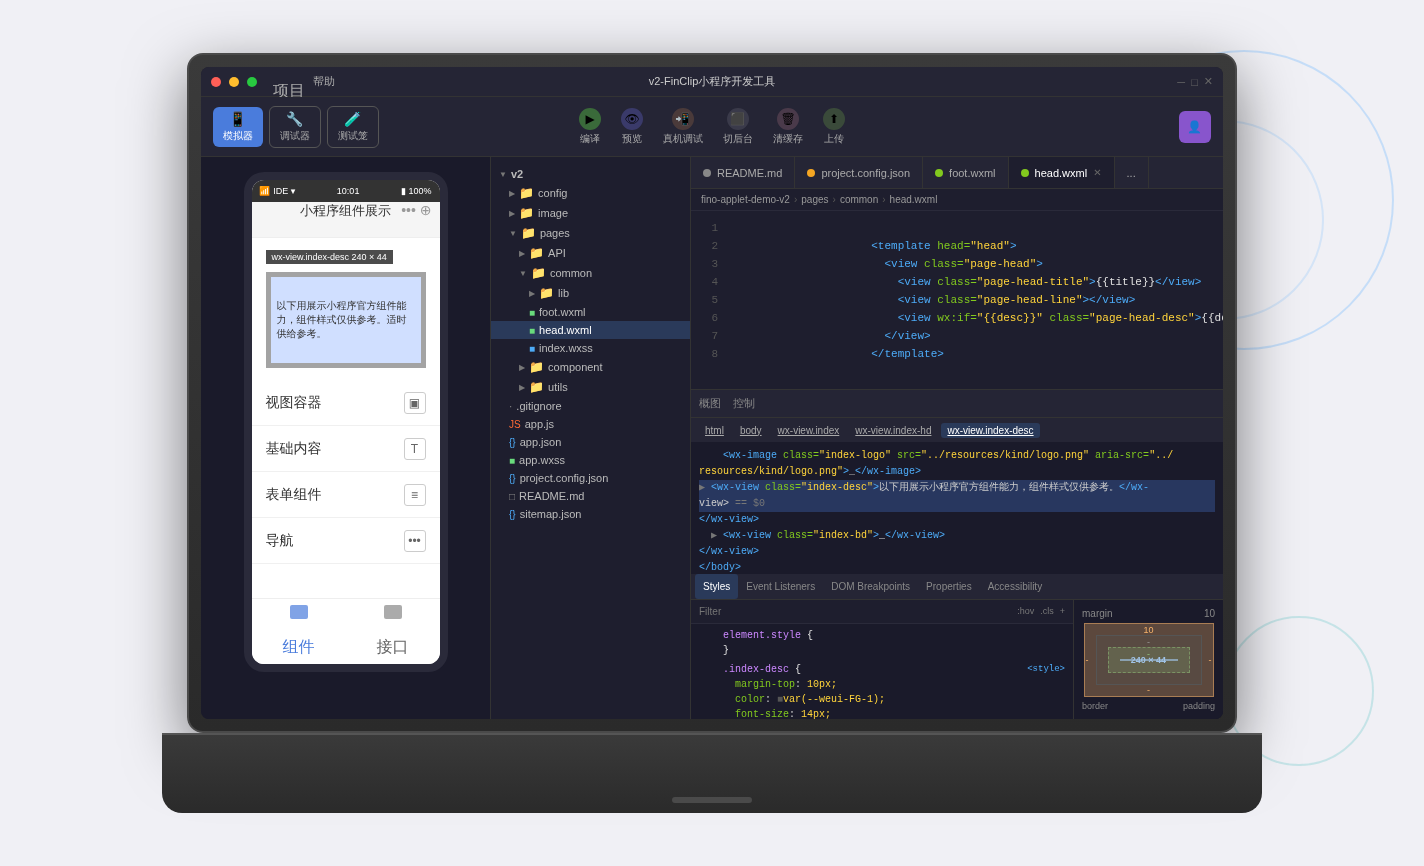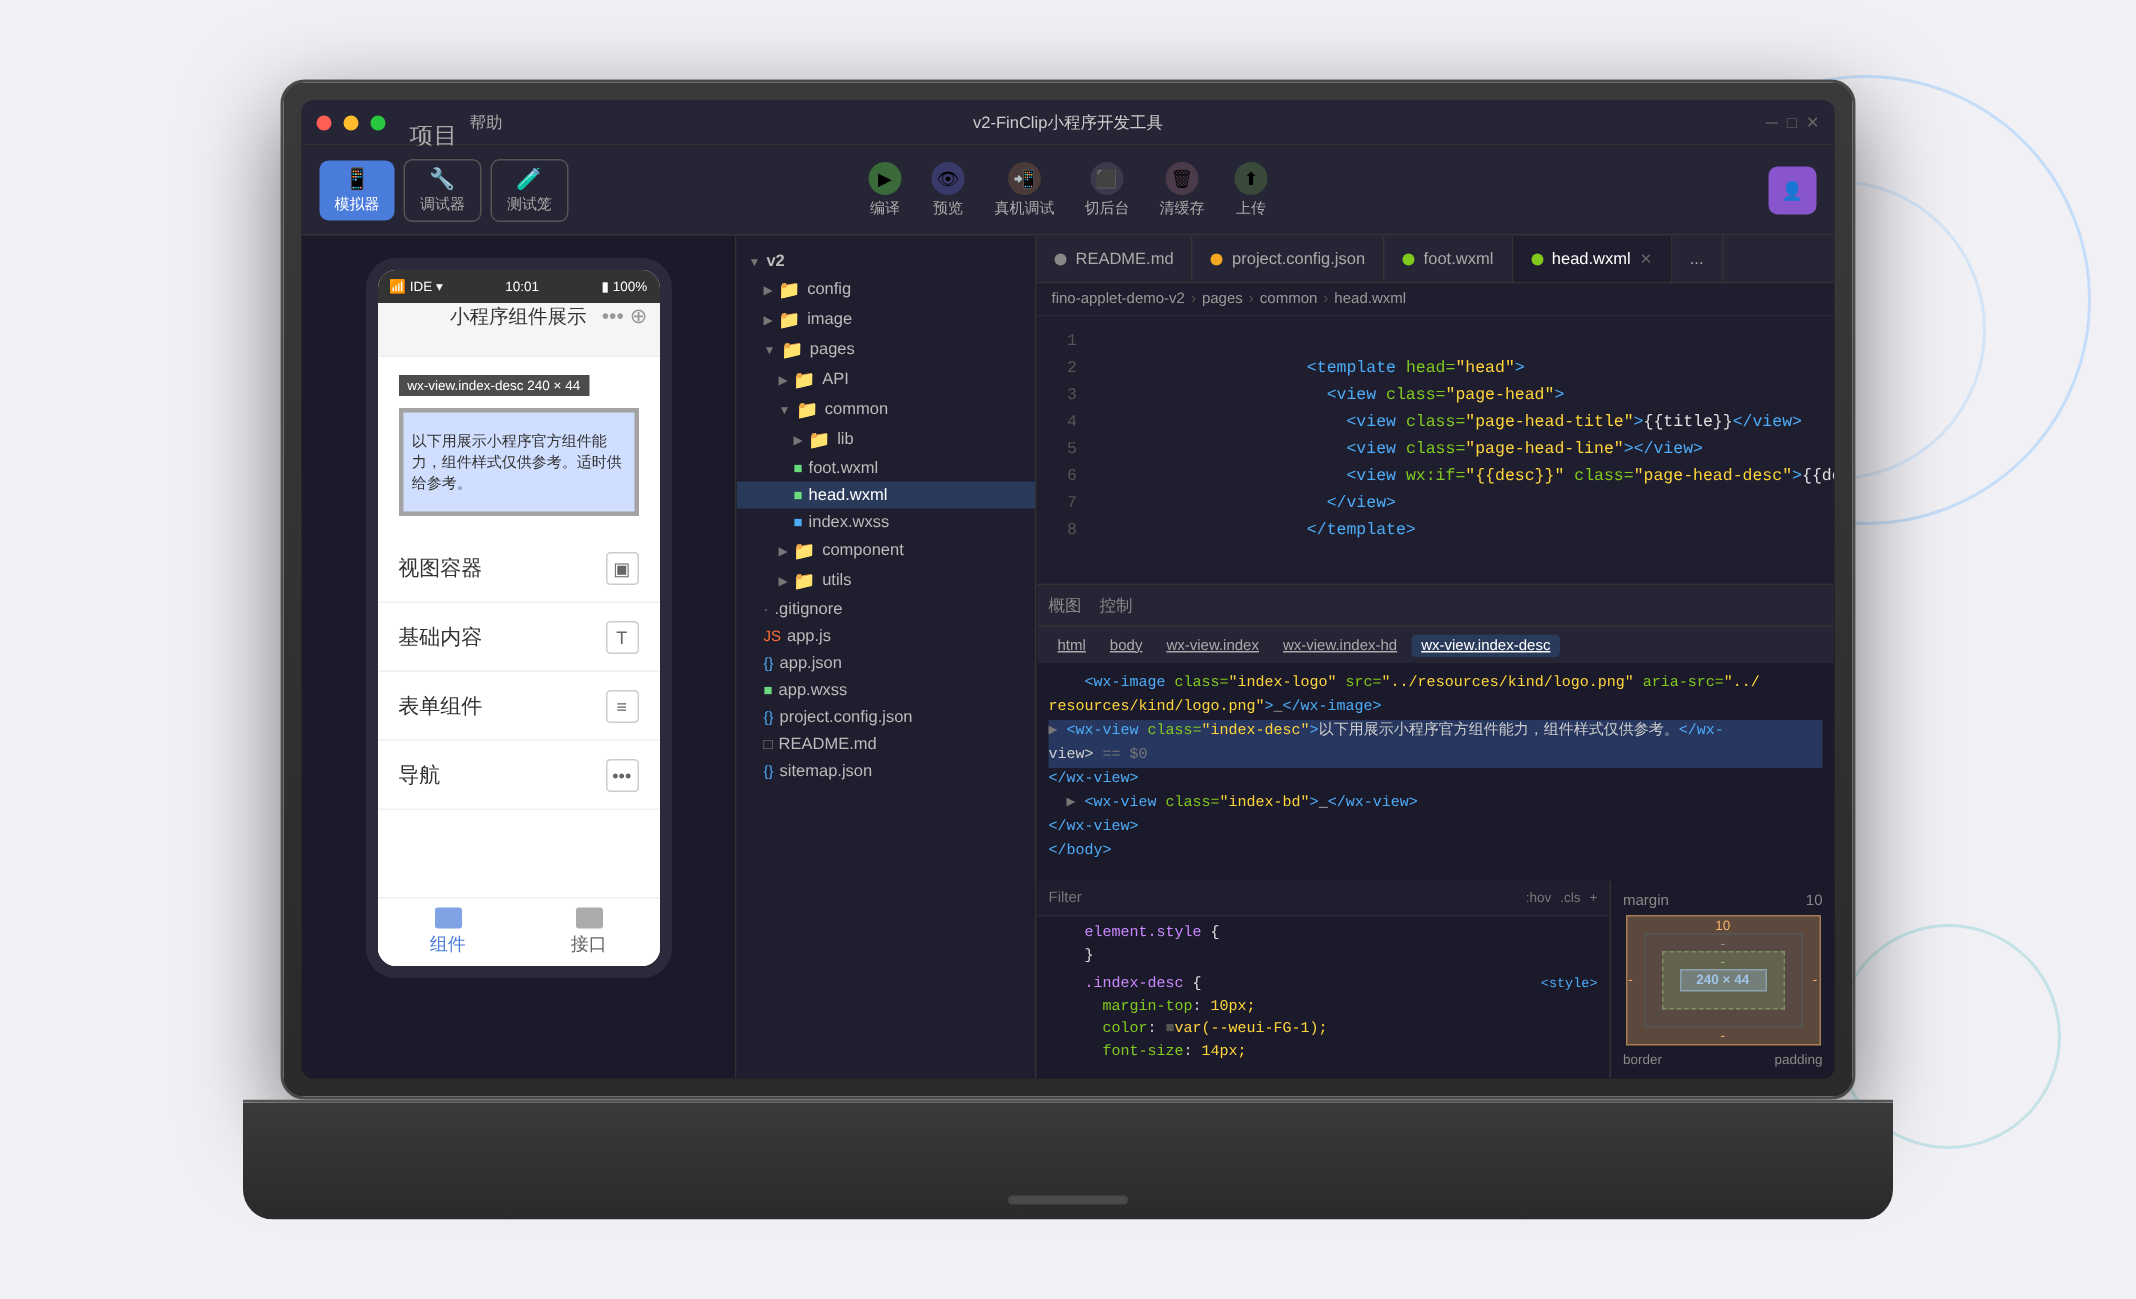--- a/index.html
+++ b/index.html
@@ -265,22 +265,22 @@
       background: rgba(0,0,0,0.7);
       color: white;
       font-size: 9px;
       padding: 2px 6px;
       display: inline-block;
       margin: 8px;
     }
     .phone-highlight-box {
       margin: 0 8px;
       background: rgba(100,150,255,0.3);
-      border: 3px solid #a3a3a3;
-      padding: 12px 6px;
+      border: 5px solid #a3a3a3;
+      padding: 22px 6px;
       font-size: 10px;
       color: #333;
     }
 
     .phone-menu-items {
       padding: 8px 0;
     }
     .phone-menu-item {
       height: 46px;
       display: flex;
@@ -304,23 +304,23 @@
       display: flex;
       border-top: 1px solid #eee;
       background: white;
     }
     .phone-tab {
       flex: 1;
       display: flex;
       flex-direction: column;
       align-items: center;
       padding: 6px 0;
-      font-size: 12px;
+      font-size: 16px;
       color: #666;
-      gap: 2px;
+      gap: 18px;
     }
     .phone-tab.active { color: #4a7cdc; }
     .phone-tab-icon {
       width: 20px; height: 16px;
       background: currentColor;
       border-radius: 2px;
       opacity: 0.7;
     }
 
     
@@ -982,20 +982,27 @@
                         <div class="dom-line" style="color:#aaa;"><span style="color:#ffd43b;">resources/kind/logo.png"</span><span style="color:#4dabf7;">&gt;</span>_<span style="color:#4dabf7;">&lt;/wx-image&gt;</span></div>
                         <div class="dom-line highlight"><span style="color:#777;">▶ </span><span style="color:#4dabf7;">&lt;wx-view</span><span style="color:#82c91e;"> class=</span><span style="color:#ffd43b;">"index-desc"</span><span style="color:#4dabf7;">&gt;</span><span style="color:#ccc;">以下用展示小程序官方组件能力，组件样式仅供参考。</span><span style="color:#4dabf7;">&lt;/wx-</span></div>
                         <div class="dom-line highlight"><span style="color:#ccc;">view&gt;</span><span style="color:#777;"> == $0</span></div>
                         <div class="dom-line"><span style="color:#4dabf7;">&lt;/wx-view&gt;</span></div>
                         <div class="dom-line"><span style="color:#777;">  ▶ </span><span style="color:#4dabf7;">&lt;wx-view</span><span style="color:#82c91e;"> class=</span><span style="color:#ffd43b;">"index-bd"</span><span style="color:#4dabf7;">&gt;</span>_<span style="color:#4dabf7;">&lt;/wx-view&gt;</span></div>
                         <div class="dom-line"><span style="color:#4dabf7;">&lt;/wx-view&gt;</span></div>
                         <div class="dom-line"><span style="color:#4dabf7;">&lt;/body&gt;</span></div>
 
                       </div>
 
+                      <div class="styles-tabs">
+                        <div class="styles-tab active">Styles</div>
+                        <div class="styles-tab">Event Listeners</div>
+                        <div class="styles-tab">DOM Breakpoints</div>
+                        <div class="styles-tab">Properties</div>
+                        <div class="styles-tab">Accessibility</div>
+                      </div>
 
                       <div class="styles-panel">
                         <div class="styles-left">
                           <div class="filter-row">
                             <input class="filter-input" placeholder="Filter" style="">
                             <span class="filter-btn">:hov</span>
                             <span class="filter-btn">.cls</span>
                             <span class="filter-btn">+</span>
                           </div>
                           <div class="styles-rules">

